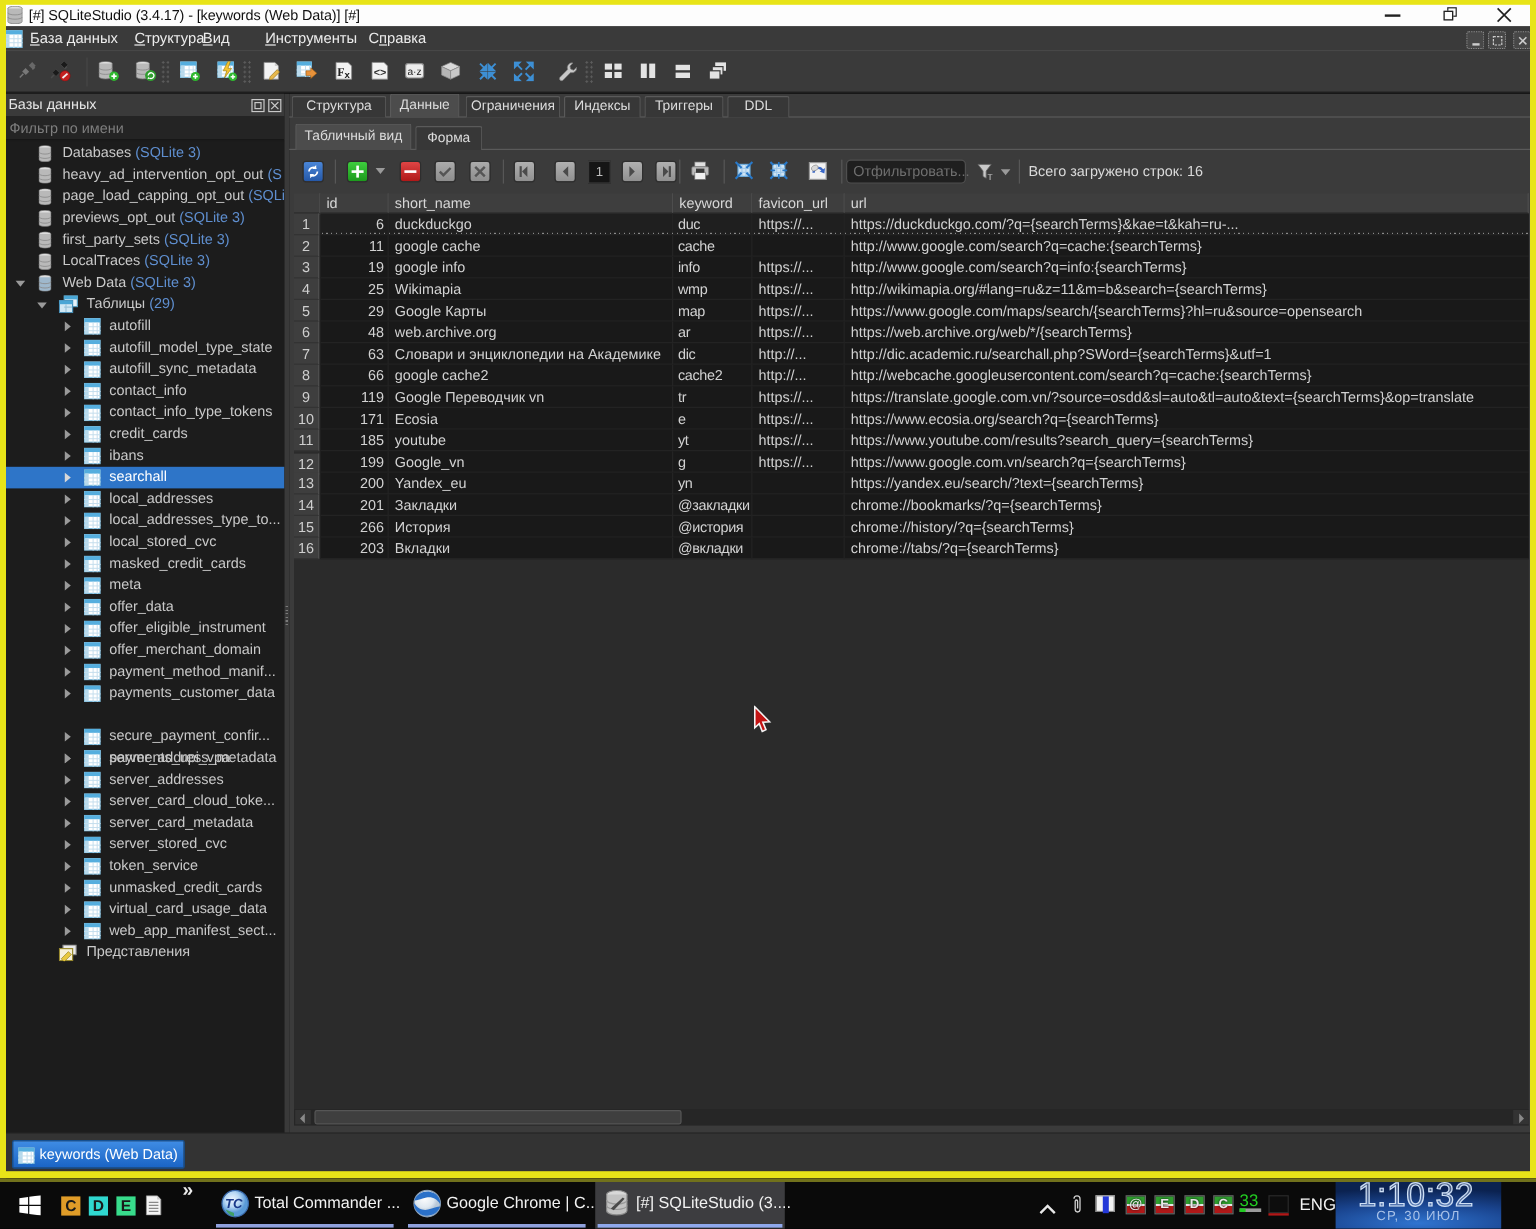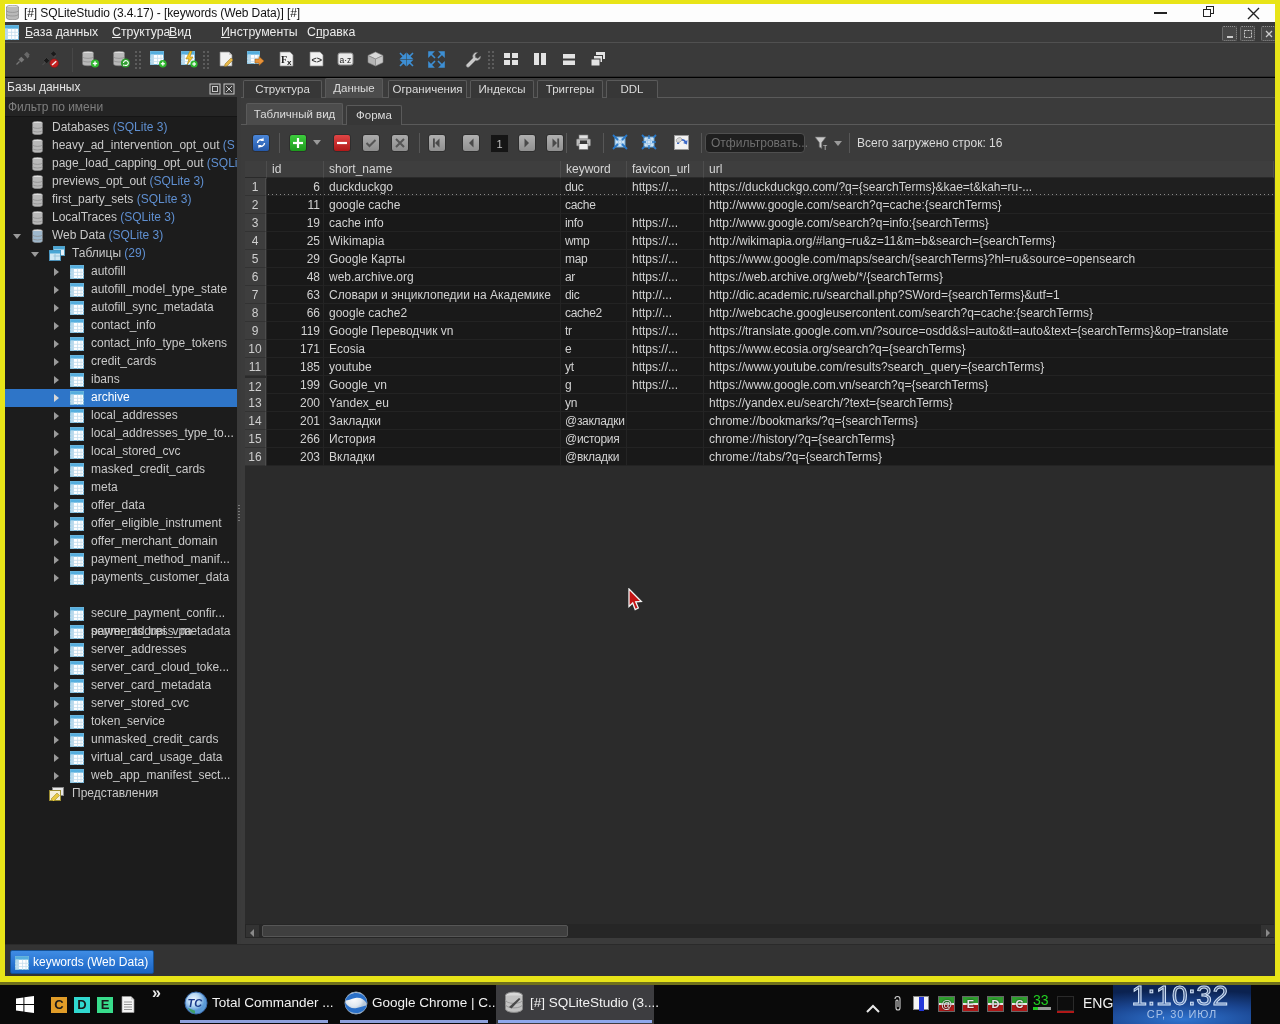--- a/index.html
+++ b/index.html
@@ -383,21 +383,21 @@
       <span style="position:absolute;left:49px;top:4.5px;width:0;height:0;border-left:5px solid #d8d8d8;border-top:4.5px solid transparent;border-bottom:4.5px solid transparent"></span>
       <span style="position:absolute;left:65px;top:2px"><svg width="14" height="14" viewBox="0 0 14 14" style="">
           <rect x="0.5" y="0.5" width="13" height="13" fill="#ffffff" stroke="#79b8da"></rect>
 <rect x="0.5" y="0.5" width="13" height="3.2" fill="#55aede"></rect>
 <rect x="0.5" y="3.7" width="3.4" height="9.8" fill="#b6d9ec"></rect>
 <line x1="0" y1="7.3" x2="14" y2="7.3" stroke="#c2dcec" stroke-width="0.8"></line>
 <line x1="0" y1="10.6" x2="14" y2="10.6" stroke="#c2dcec" stroke-width="0.8"></line>
 <line x1="7.6" y1="3.7" x2="7.6" y2="14" stroke="#c2dcec" stroke-width="0.8"></line>
 <line x1="11" y1="3.7" x2="11" y2="14" stroke="#c2dcec" stroke-width="0.8"></line>
         </svg></span>
-      <span style="position:absolute;left:86px;top:1px;color:#fff">archive</span>
+      <span style="position:absolute;left:86px;top:1px;color:#fff">searchall</span>
     </div>
     <div class="tree-row" style="top:289px;">
       <span style="position:absolute;left:49px;top:4.5px;width:0;height:0;border-left:5px solid #9a9a9a;border-top:4.5px solid transparent;border-bottom:4.5px solid transparent"></span>
       <span style="position:absolute;left:65px;top:2px"><svg width="14" height="14" viewBox="0 0 14 14" style="">
           <rect x="0.5" y="0.5" width="13" height="13" fill="#ffffff" stroke="#79b8da"></rect>
 <rect x="0.5" y="0.5" width="13" height="3.2" fill="#55aede"></rect>
 <rect x="0.5" y="3.7" width="3.4" height="9.8" fill="#b6d9ec"></rect>
 <line x1="0" y1="7.3" x2="14" y2="7.3" stroke="#c2dcec" stroke-width="0.8"></line>
 <line x1="0" y1="10.6" x2="14" y2="10.6" stroke="#c2dcec" stroke-width="0.8"></line>
 <line x1="7.6" y1="3.7" x2="7.6" y2="14" stroke="#c2dcec" stroke-width="0.8"></line>
@@ -803,21 +803,21 @@
     <div class="cell" style="left:565px;top:196px;width:63px;letter-spacing:-0.3px">cache</div>
     <div class="cell" style="left:632px;top:196px;width:68px"></div>
     <div class="cell" style="left:709px;top:196px;width:563px">http://www.google.com/search?q=cache:{searchTerms}</div>
     <div class="gut" style="top:214px;height:18px;left:245px">3</div>
     <div class="abs" style="left:267px;top:214px;width:1007px;height:18px;background:#191919;border-bottom:1px solid #232323"></div>
     <div class="abs" style="left:323px;top:214px;width:1px;height:18px;background:#242424"></div>
     <div class="abs" style="left:560px;top:214px;width:1px;height:18px;background:#242424"></div>
     <div class="abs" style="left:626px;top:214px;width:1px;height:18px;background:#242424"></div>
     <div class="abs" style="left:703px;top:214px;width:1px;height:18px;background:#242424"></div>
     <div class="cell" style="left:267px;top:214px;width:53px;text-align:right">19</div>
-    <div class="cell" style="left:329px;top:214px;width:228px">cache info</div>
+    <div class="cell" style="left:329px;top:214px;width:228px">google info</div>
     <div class="cell" style="left:565px;top:214px;width:63px;letter-spacing:-0.3px">info</div>
     <div class="cell" style="left:632px;top:214px;width:68px">https://...</div>
     <div class="cell" style="left:709px;top:214px;width:563px">http://www.google.com/search?q=info:{searchTerms}</div>
     <div class="gut" style="top:232px;height:18px;left:245px">4</div>
     <div class="abs" style="left:267px;top:232px;width:1007px;height:18px;background:#191919;border-bottom:1px solid #232323"></div>
     <div class="abs" style="left:323px;top:232px;width:1px;height:18px;background:#242424"></div>
     <div class="abs" style="left:560px;top:232px;width:1px;height:18px;background:#242424"></div>
     <div class="abs" style="left:626px;top:232px;width:1px;height:18px;background:#242424"></div>
     <div class="abs" style="left:703px;top:232px;width:1px;height:18px;background:#242424"></div>
     <div class="cell" style="left:267px;top:232px;width:53px;text-align:right">25</div>

